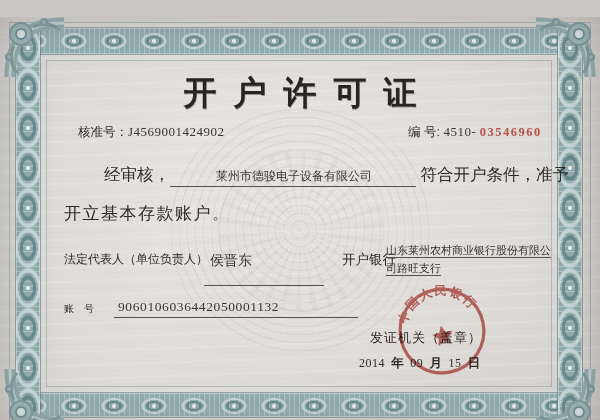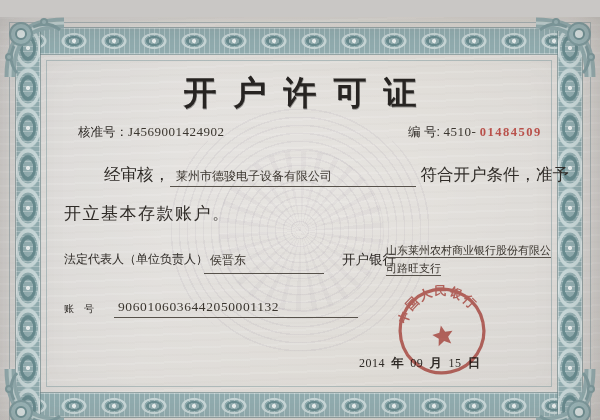--- a/index.html
+++ b/index.html
@@ -72,25 +72,25 @@
     font-size:33px;letter-spacing:17px;text-indent:17px;color:#272422;
     text-shadow:.5px .5px 0 rgba(0,0,0,.35);
   }
   .lbl{font-weight:normal;color:#2f2b27;}
   .val{font-family:"Liberation Serif", serif;color:#3a352e;}
   .meta{top:107px;font-size:12.5px;}
   .meta .val{font-size:13px;letter-spacing:.5px;}
   .serial-red{font-family:"Liberation Serif", serif;color:#b9514b;letter-spacing:1.5px;font-weight:bold;}
   .line1{left:64px;top:147px;width:505px;white-space:nowrap;}
   .line1 .lbl{font-size:16.5px;}
-  .fill{border-bottom:1.5px solid #57524b;display:inline-block;vertical-align:baseline;padding:0 4px 1px 6px;}
+  .fill{border-bottom:1.5px solid #57524b;display:inline-block;vertical-align:baseline;padding:0 4px 1px 6px;text-align:center;}
   .company{width:236px;font-size:12px;}
   .line2{left:64px;top:185px;font-size:17px;letter-spacing:1.5px;}
   .rep-label{left:64px;top:234px;font-size:12px;}
-  .rep-name{left:204px;top:233px;width:114px;font-size:12px;border-bottom:1.5px solid #57524b;padding:2px 0 4px 6px;}
+  .rep-name{left:204px;top:233px;width:114px;font-size:14px;border-bottom:1.5px solid #57524b;padding:2px 0 15px 6px;}
   .bank-label{left:342px;top:234px;font-size:13.5px;}
   .bank-name{
     left:386px;top:224px;width:166px;font-size:11px;line-height:18px;
     text-decoration:underline;text-underline-offset:2.5px;
     text-decoration-color:#57524b;text-decoration-thickness:1px;
   }
   .acct-label{left:64px;top:285px;font-size:10px;}
   .acct-num{left:114px;top:282px;width:240px;font-size:13.5px;letter-spacing:.6px;border-bottom:1.5px solid #57524b;padding:0 0 2px 4px;}
   .issuer{left:370px;top:312px;font-size:13px;letter-spacing:1px;}
   .dateline{left:359px;top:338px;font-size:12px;color:#2f2b27;}
@@ -169,38 +169,39 @@
   <div class="rosette2"></div>
 
   <div class="abs title">开户许可证</div>
 
   <div class="abs meta" style="left:78px;">
     <span class="lbl">核准号：</span><span class="val">J4569001424902</span>
   </div>
   <div class="abs meta" style="left:408px;">
     <span class="lbl">编 号:</span>
     <span class="val">4510-</span>
-    <span class="serial-red">01484509</span>
+    <span class="serial-red">03546960</span>
   </div>
 
   <div class="abs line1">
     <span class="lbl" style="margin-left:40px;">经审核，</span><span class="fill company val">莱州市德骏电子设备有限公司</span>
     <span class="lbl">符合开户条件，准予</span>
   </div>
 
   <div class="abs line2 lbl">开立基本存款账户。</div>
 
   <div class="abs rep-label lbl">法定代表人（单位负责人）</div>
   <div class="abs rep-name val">侯晋东</div>
   <div class="abs bank-label lbl">开户银行</div>
   <div class="abs bank-name val">山东莱州农村商业银行股份有限公司路旺支行</div>
 
   <div class="abs acct-label lbl">账　号</div>
   <div class="abs acct-num val">9060106036442050001132</div>
 
+  <div class="abs issuer lbl">发证机关（盖章）</div>
   <div class="abs dateline">
     <span class="num">2014</span>
     <span class="cjk">年</span>
     <span class="num">09</span>
     <span class="cjk">月</span>
     <span class="num">15</span>
     <span class="cjk">日</span>
   </div>
 
   <svg class="seal" viewBox="0 0 100 100">

